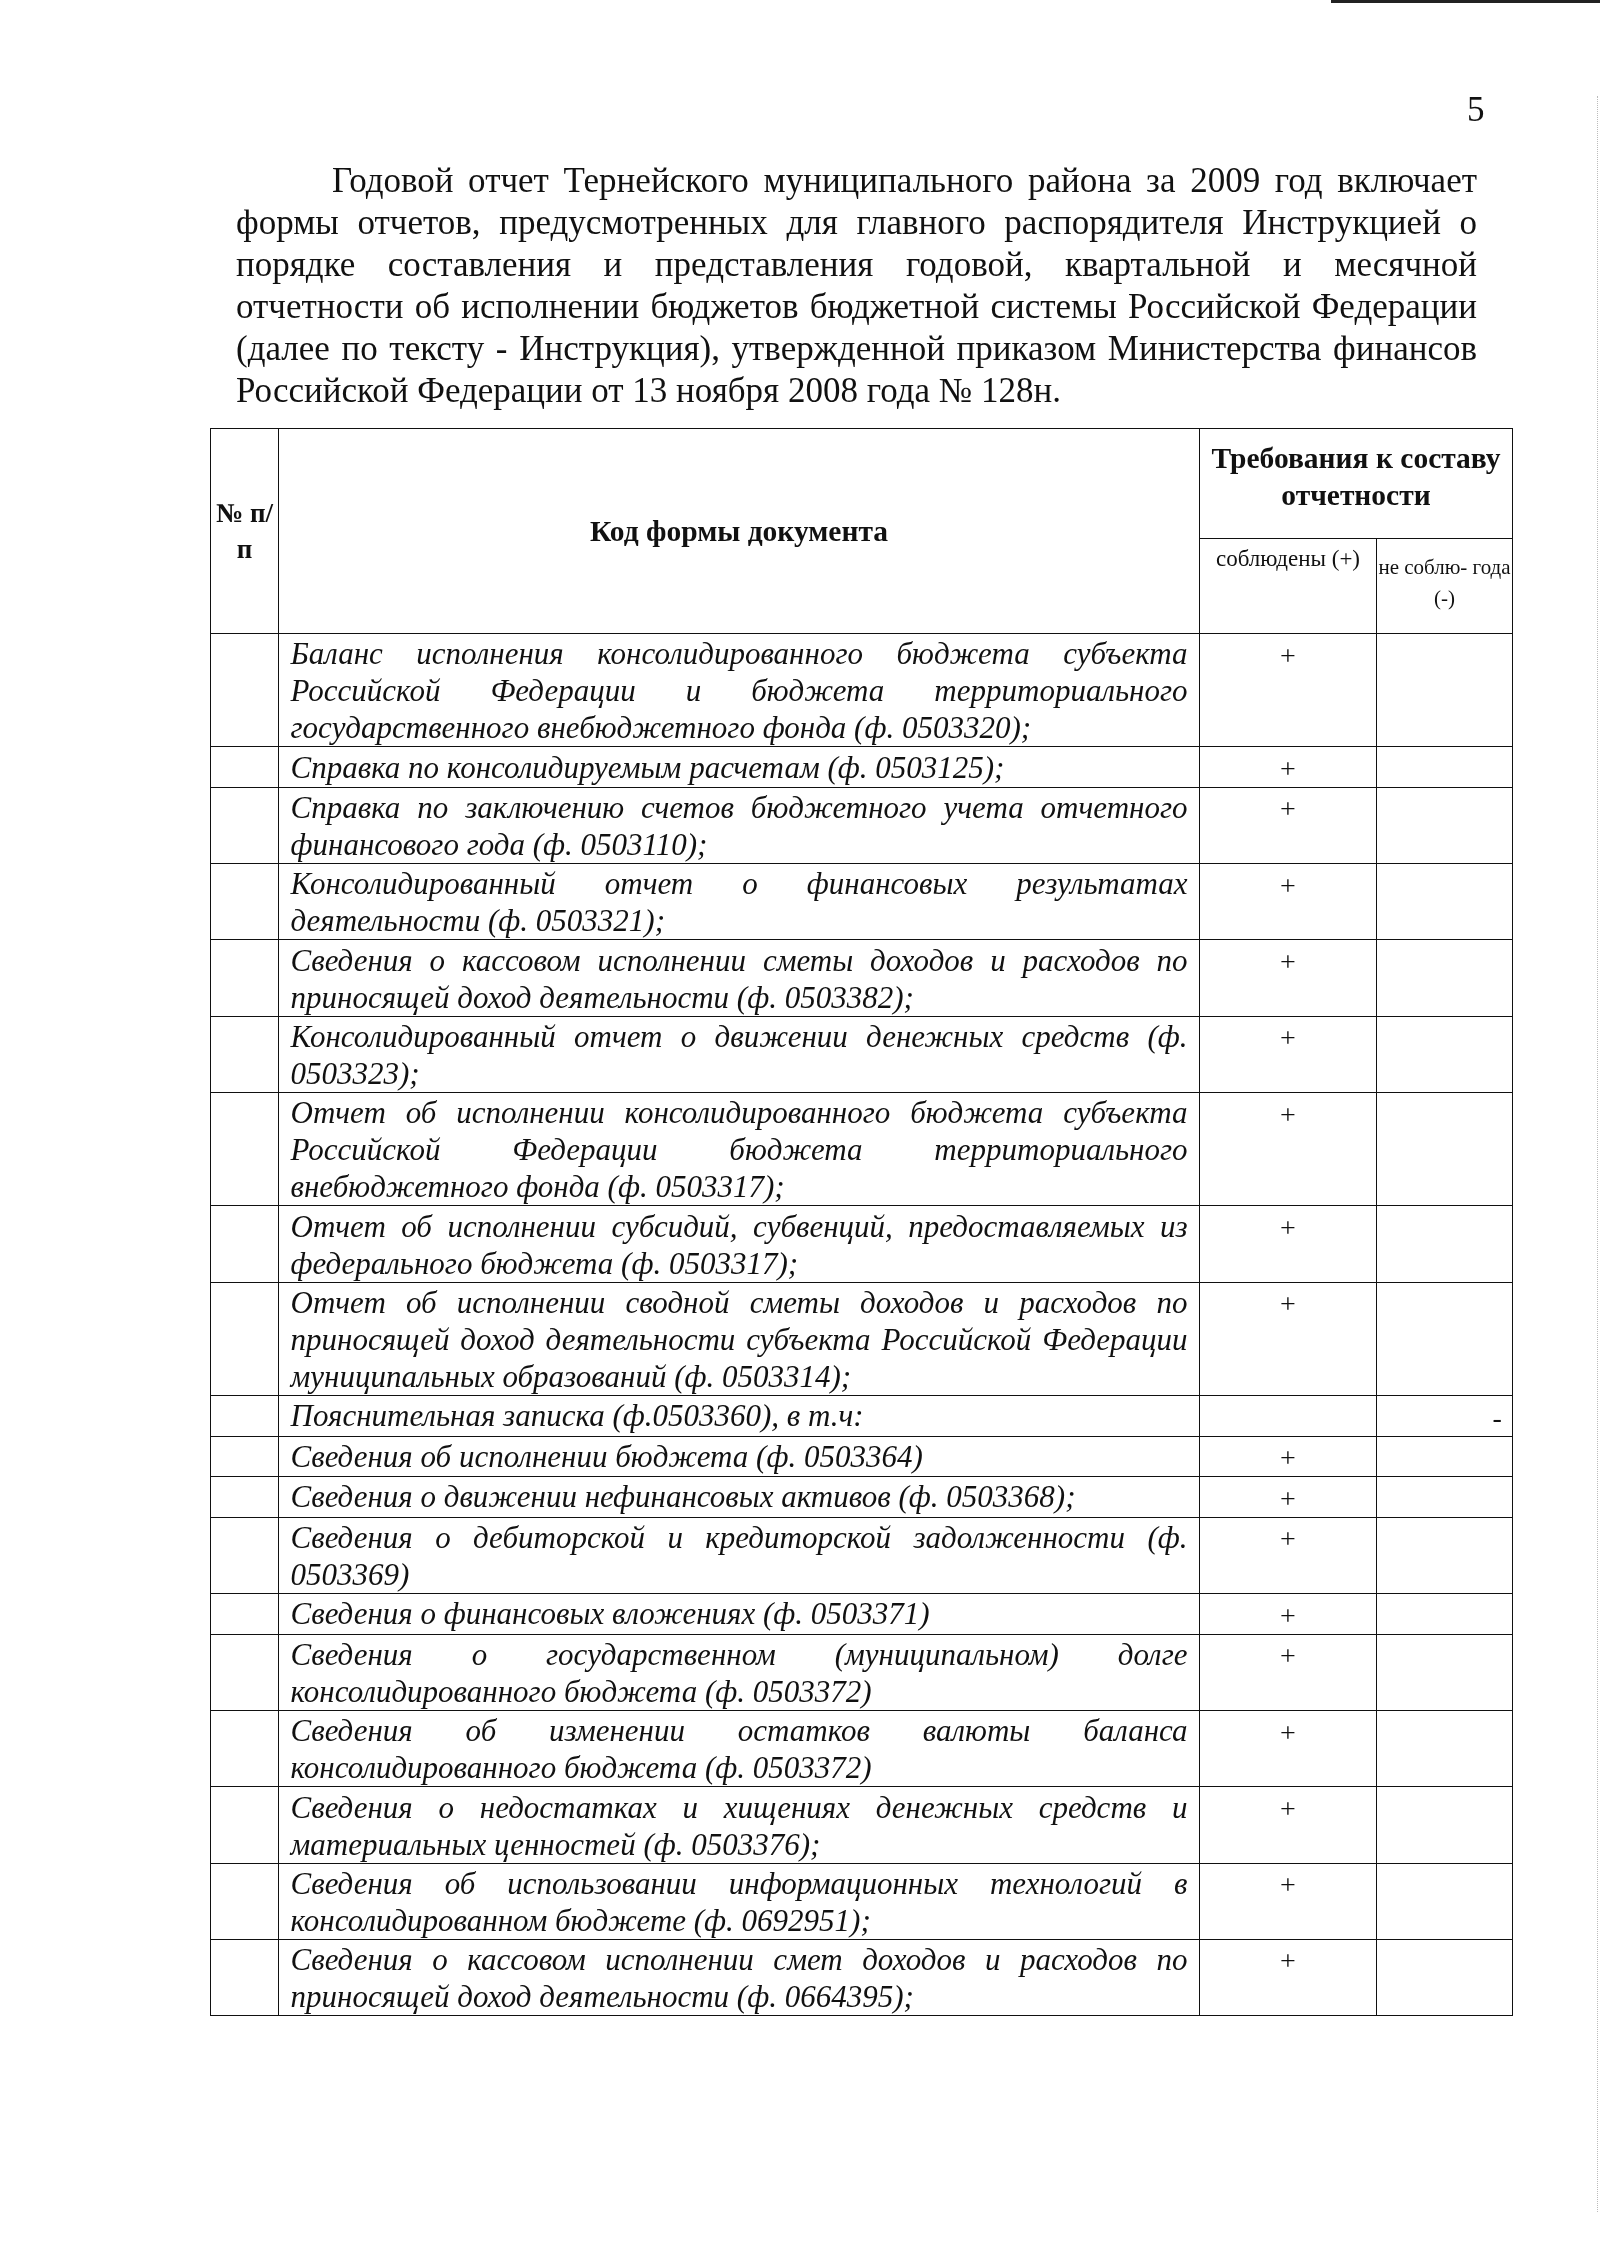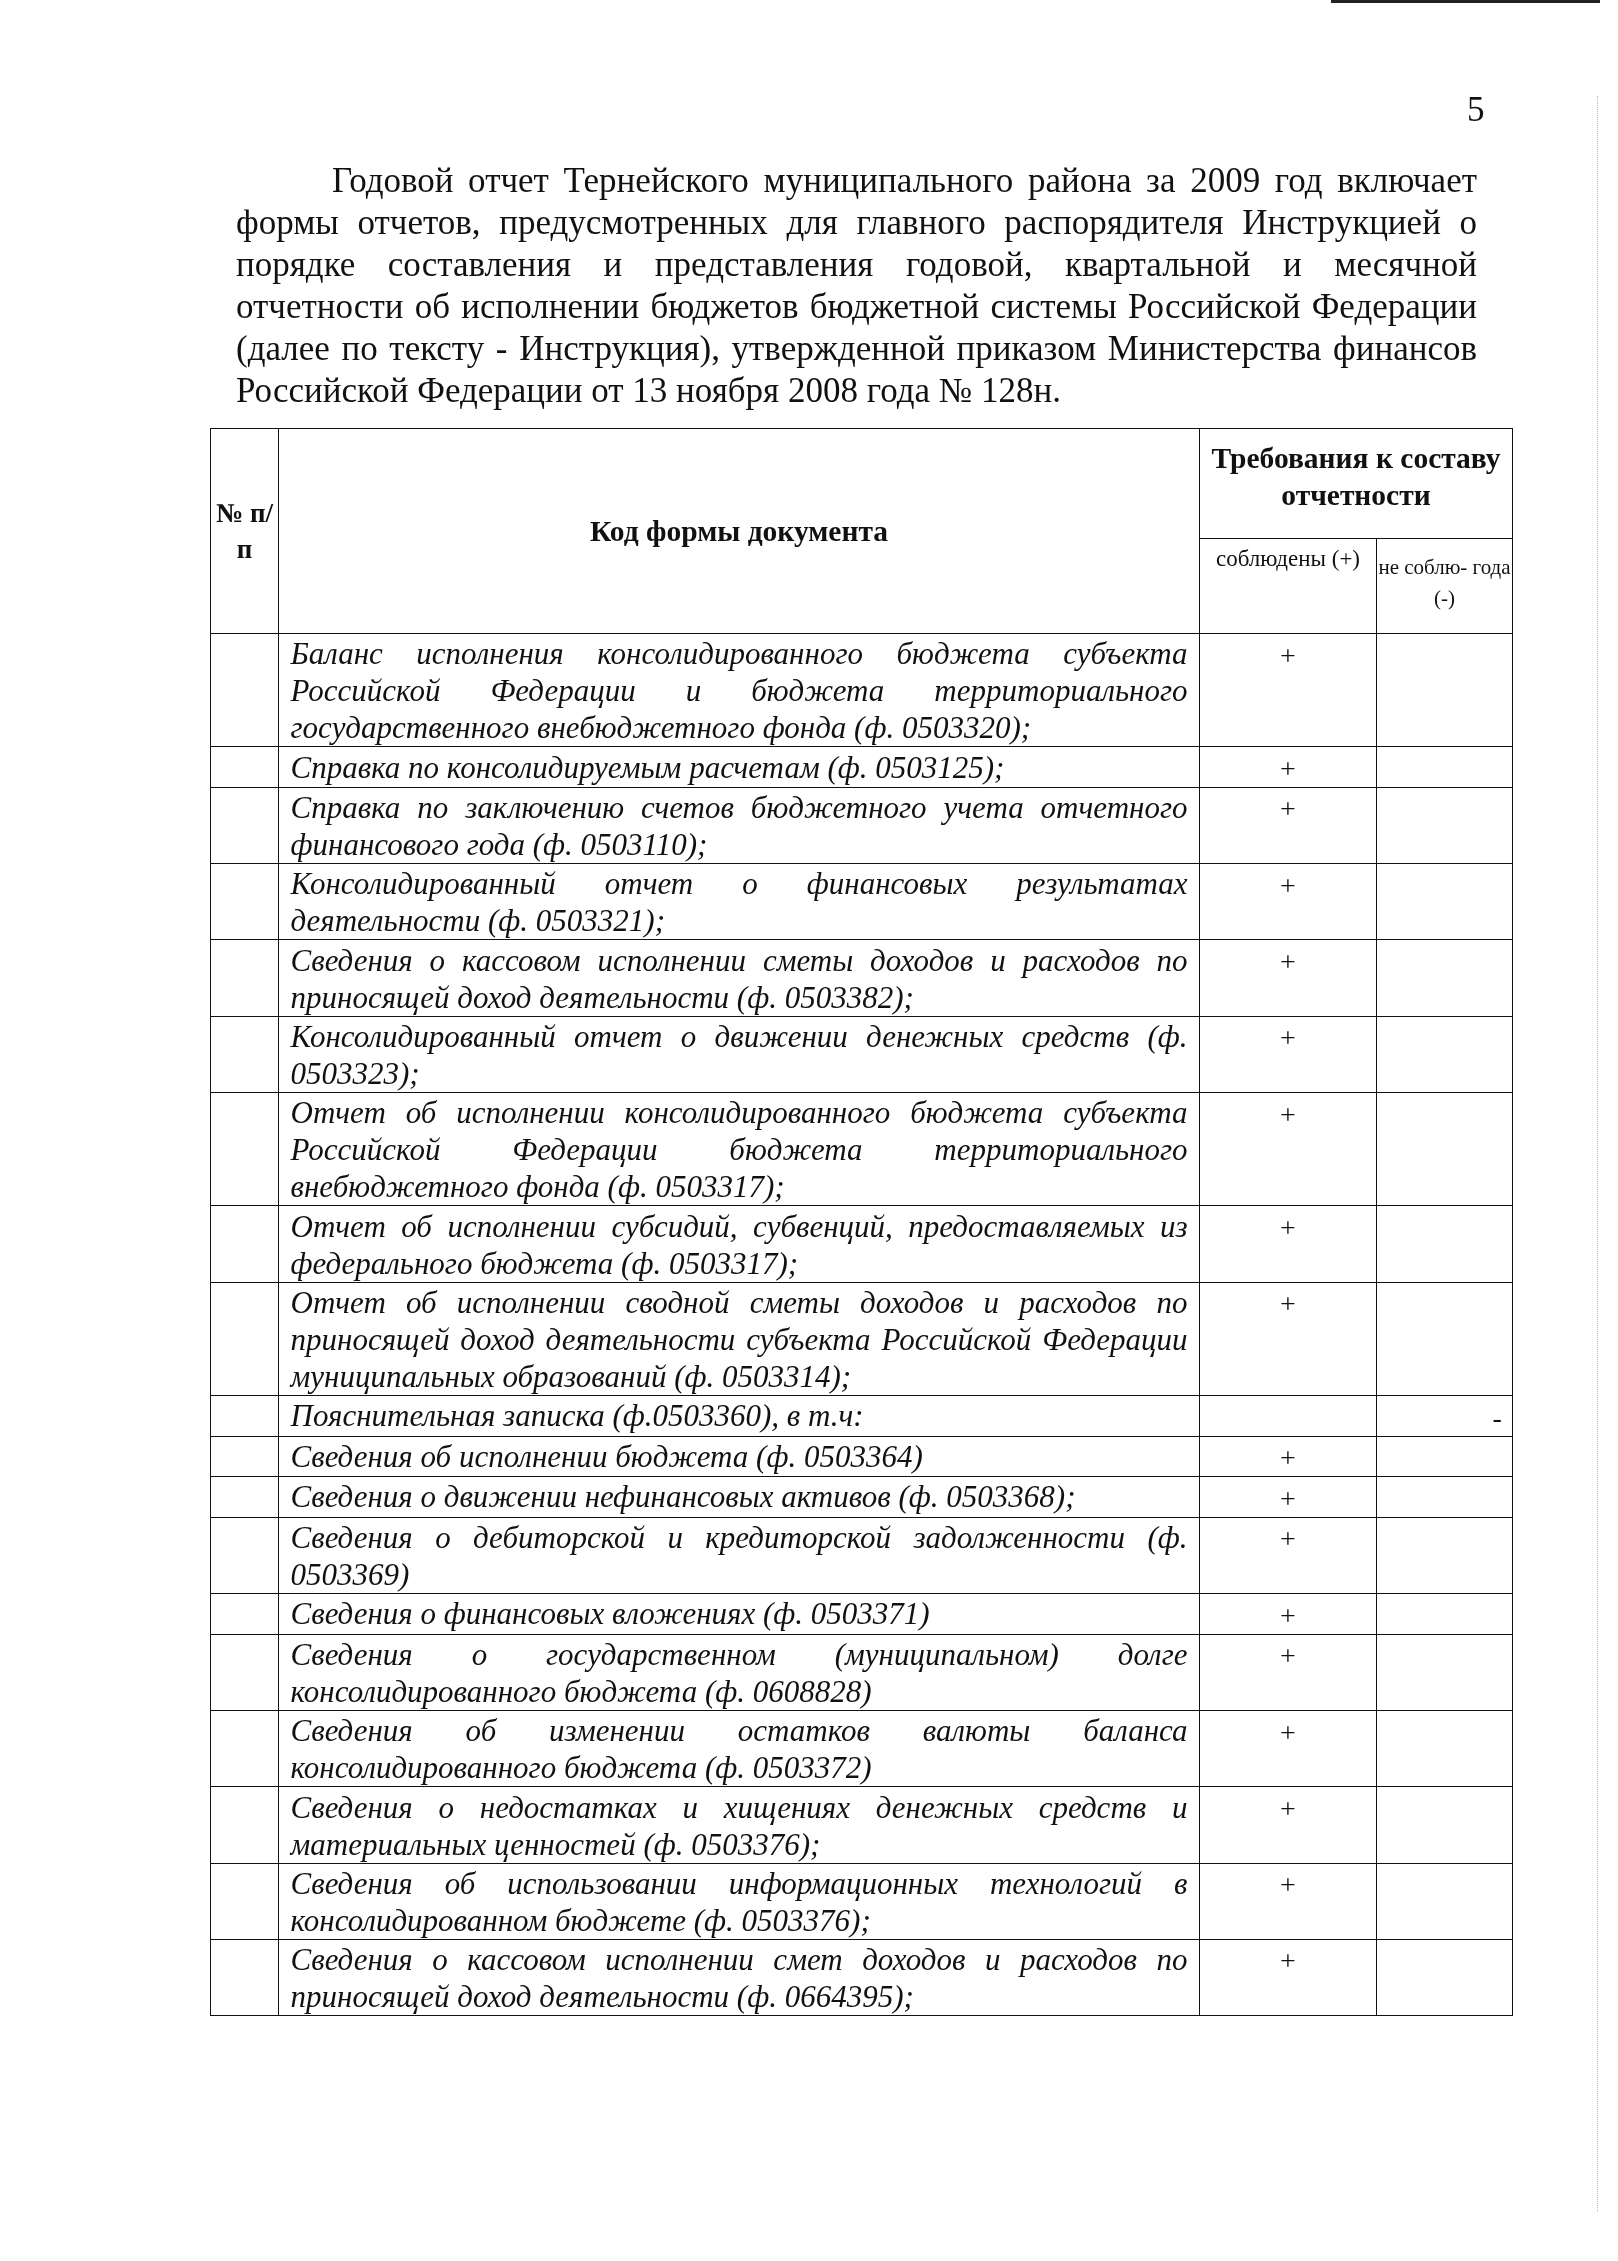--- a/index.html
+++ b/index.html
@@ -133,39 +133,39 @@
     <td class="mark-no"></td>
   </tr>
       <tr>
     <td class="num"></td>
     <td class="doc">Сведения о финансовых вложениях (ф. 0503371)</td>
     <td class="mark">+</td>
     <td class="mark-no"></td>
   </tr>
       <tr>
     <td class="num"></td>
-    <td class="doc">Сведения о государственном (муниципальном) долге консолидированного бюджета (ф. 0608828)</td>
+    <td class="doc">Сведения о государственном (муниципальном) долге консолидированного бюджета (ф. 0503372)</td>
     <td class="mark">+</td>
     <td class="mark-no"></td>
   </tr>
       <tr>
     <td class="num"></td>
     <td class="doc">Сведения об изменении остатков валюты баланса консолидированного бюджета (ф. 0503372)</td>
     <td class="mark">+</td>
     <td class="mark-no"></td>
   </tr>
       <tr>
     <td class="num"></td>
     <td class="doc">Сведения о недостатках и хищениях денежных средств и материальных ценностей (ф. 0503376);</td>
     <td class="mark">+</td>
     <td class="mark-no"></td>
   </tr>
       <tr>
     <td class="num"></td>
-    <td class="doc">Сведения об использовании информационных технологий в консолидированном бюджете (ф. 0503376);</td>
+    <td class="doc">Сведения об использовании информационных технологий в консолидированном бюджете (ф. 0692951);</td>
     <td class="mark">+</td>
     <td class="mark-no"></td>
   </tr>
       <tr>
     <td class="num"></td>
     <td class="doc">Сведения о кассовом исполнении смет доходов и расходов по приносящей доход деятельности (ф. 0664395);</td>
     <td class="mark">+</td>
     <td class="mark-no"></td>
   </tr>
     </tbody>

